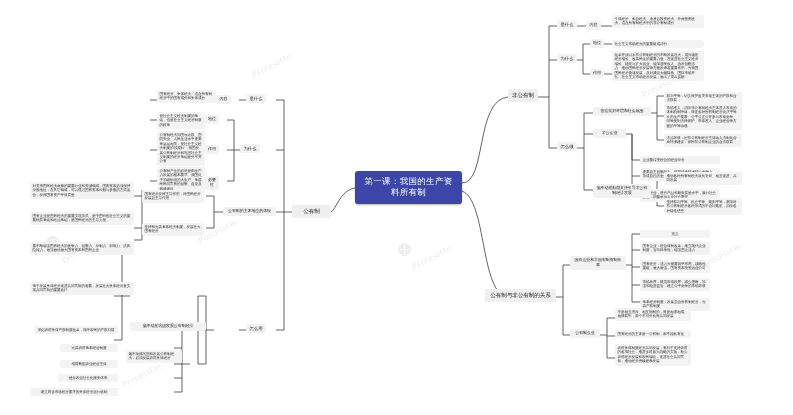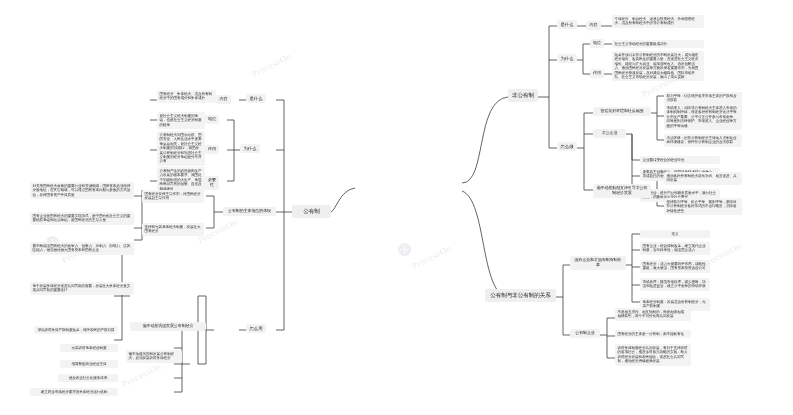--- a/index.html
+++ b/index.html
@@ -211,20 +211,24 @@
     <path d="M190,364 L182,364"></path>
     <path d="M182,364 L182,330"></path>
       <path d="M182,364 L182,392"></path>
     <line x1="182" y1="330" x2="174" y2="330"></line>
     <line x1="182" y1="348" x2="174" y2="348"></line>
     <line x1="182" y1="364" x2="174" y2="364"></line>
     <line x1="182" y1="378" x2="174" y2="378"></line>
     <line x1="182" y1="392" x2="174" y2="392"></line>
   </svg>
 
+  <div class="node root" style="left:355px;top:171px;width:107px;">
+    <span>第一课：我国的生产资
+料所有制</span>
+  </div>
 
   <div class="node lvl1" style="left:508px;top:89px;width:30px;">非公有制</div>
 
   <div class="node lvl2" style="left:557px;top:20px;width:20px;">是什么</div>
   <div class="node lvl3" style="left:586px;top:21px;width:15px;">内容</div>
   <div class="node leaf" style="left:612px;top:15px;width:92px;">个体经济、私营经济、港澳台投资经济、外商投资经济，混合所有制经济中的非公有制成分</div>
 
   <div class="node lvl2" style="left:557px;top:54px;width:20px;">为什么</div>
   <div class="node lvl3" style="left:590px;top:39px;width:14px;">地位</div>
   <div class="node leaf" style="left:612px;top:40px;width:92px;">社会主义市场经济的重要组成部分</div>

